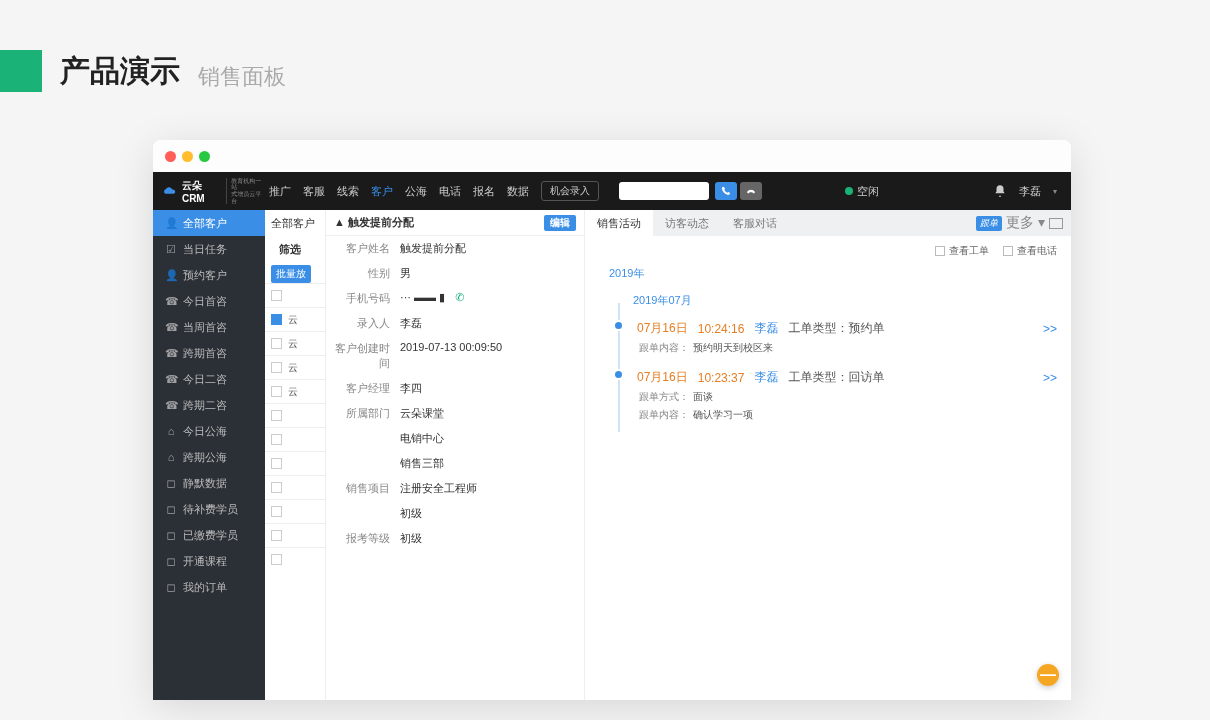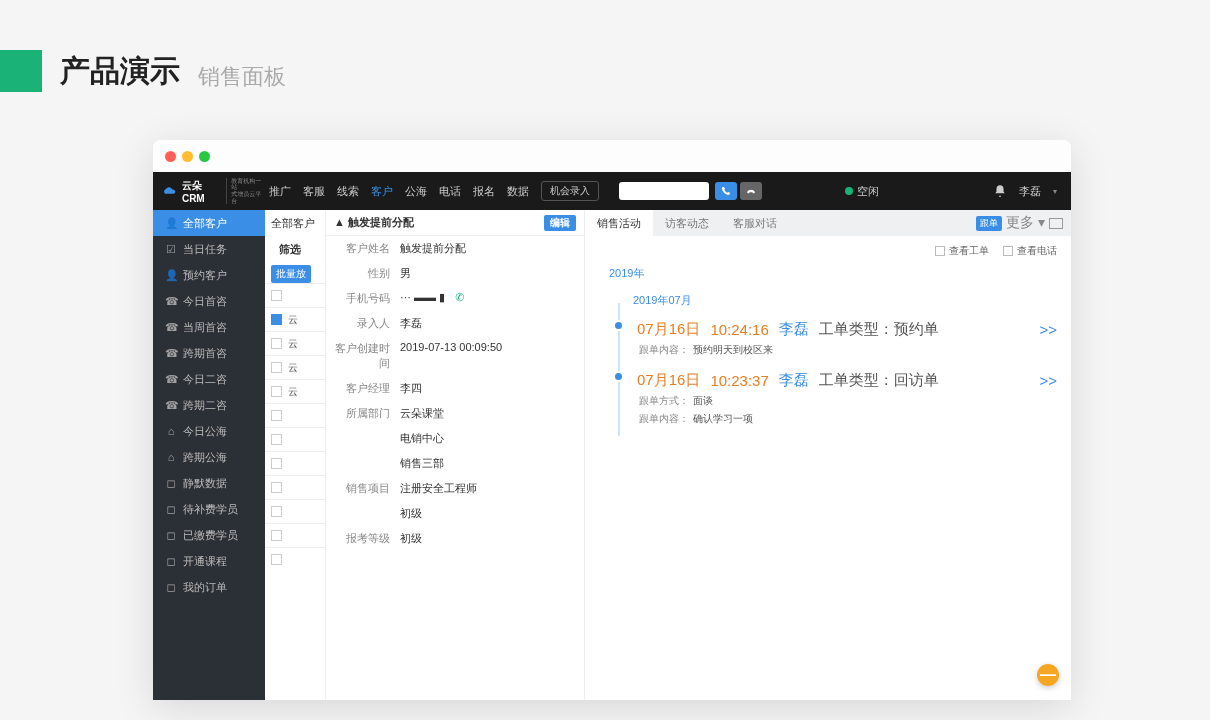--- a/index.html
+++ b/index.html
@@ -119,21 +119,21 @@
 
   
   .activity { flex: 1; background:#fff; font-size: 11px; color:#333; display:flex; flex-direction:column; }
   .act-tabs {
     height: 26px; display:flex; align-items:center;
     background:#eef0f2; font-size:11px;
   }
   .act-tab { padding: 0 12px; height:100%; display:flex; align-items:center; color:#777; cursor:pointer; }
   .act-tab.on { background:#fff; color:#333; }
   .act-tab-right { margin-left:auto; display:flex; align-items:center; gap:4px; padding-right:8px; }
-  .mini-pill { background:#3a8ee6; color:#fff; font-size:9px; padding:1px 4px; border-radius:2px; }
+  .mini-pill { background:#3a8ee6; color:#fff; font-size:9px; padding:1px 4px; border-radius:2px;font-style:italic; }
   .more-txt { color:#888; font-size:14px; }
   .layout-icon { width:14px; height:11px; border:1px solid #999; }
 
   .checks-row {
     display:flex; justify-content:flex-end; gap:14px;
     padding: 8px 14px; font-size:10px; color:#666;
   }
   .chk-inline { display:flex; align-items:center; gap:4px; }
   .chk-sq { width:10px; height:10px; border:1px solid #bbb; }
 
@@ -143,21 +143,21 @@
   .tl-line {
     position:absolute; left: 33px; top: 22px; bottom: 0;
     width: 2px; background:#cfe3f8;
   }
   .tl-item { position:relative; padding: 4px 0 10px 24px; }
   .tl-dot {
     position:absolute; left: 2px; top: 6px;
     width:7px; height:7px; border-radius:50%; background:#3a8ee6;
     box-shadow: 0 0 0 2px #fff;
   }
-  .tl-head { display:flex; align-items:center; gap:10px; font-size:15px; }
+  .tl-head { display:flex; align-items:center; gap:10px; font-size:12px; }
   .tl-date { color:#e67e22; }
   .tl-time { color:#e67e22; }
   .tl-user { color:#3a8ee6; }
   .tl-type { color:#555; }
   .tl-more { margin-left:auto; color:#3a8ee6; cursor:pointer; }
   .tl-row { font-size:10px; color:#555; margin-top:4px; padding-left:2px; }
   .tl-row .lk { color:#888; margin-right:4px; }
 
   .fab {
     position:absolute; right:12px; bottom:14px;

